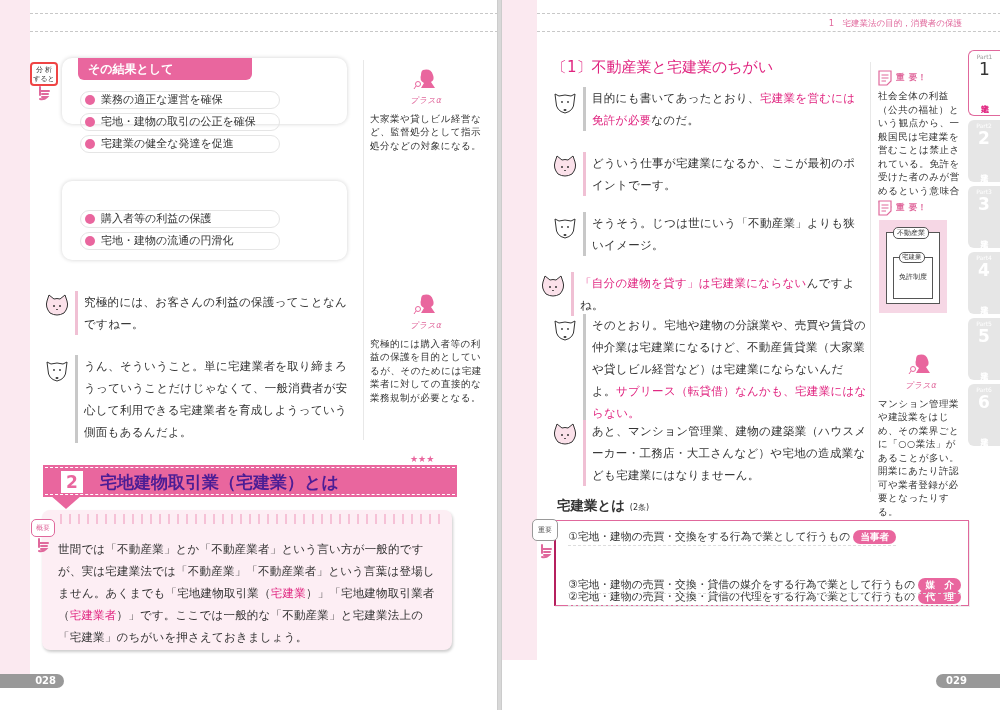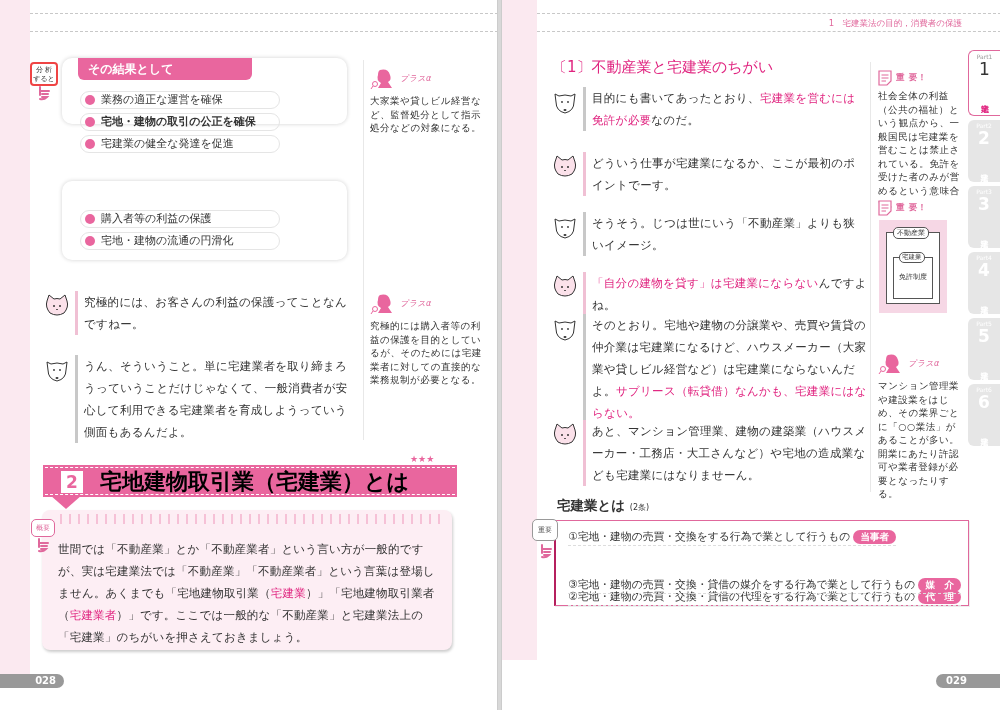--- a/index.html
+++ b/index.html
@@ -27,38 +27,38 @@
   .sum-box { position: absolute; left: 62px; width: 285px; background: #fff; border-radius: 10px; box-shadow: 0 0 4px rgba(0,0,0,0.18); }
   .sum-head { position: absolute; left: 16px; top: 0; width: 174px; height: 22px; background: #e9669e; color: #fff; font-weight: bold; font-size: 12px; line-height: 22px; padding-left: 10px; border-radius: 0 0 6px 6px; }
   .sum-item { position: absolute; left: 18px; width: 200px; height: 18px; border: 1px solid #e5e5e5; border-radius: 9px; font-size: 11px; line-height: 16px; padding-left: 20px; color: #333; }
   .sum-item .dot { position: absolute; left: 4px; top: 3px; width: 10px; height: 10px; border-radius: 50%; background: #e9669e; }
 
   .analyze-badge { position: absolute; left: 30px; top: 62px; width: 28px; height: 24px; border: 2px solid #ef4444; border-radius: 4px; font-size: 7px; line-height: 9px; text-align: center; color: #333; background: #fff; padding-top: 2px; }
   .hand-icon { position: absolute; width: 16px; height: 16px; }
 
   
   .plus-note { position: absolute; font-size: 9.5px; line-height: 13.5px; color: #333; letter-spacing: 0.5px; }
-  .plus-head { display: flex; align-items: center; gap: 4px; margin-bottom: 4px; }
+  .plus-head { display: flex; align-items: center; gap: 4px; margin-bottom: 4px; flex-direction: column; }
   .plus-head .lbl { color: #e0689c; font-size: 8px; font-style: italic; }
 
   .side-rule { position: absolute; top: 60px; width: 0; border-left: 1px solid #e8e8e8; }
 
   
   .dialog { position: absolute; display: flex; }
   .avatar { width: 26px; height: 26px; flex: none; margin-right: 5px; margin-top: 2px; }
   .dialog .bar { width: 3px; flex: none; margin-right: 6px; }
   .dialog .bar.cat { background: #f0c0d4; }
   .dialog .bar.dog { background: #c8c8c8; }
   .dialog .txt { font-size: 11.5px; line-height: 22px; color: #333; letter-spacing: 0.3px; }
   .hl { color: #e0237f; }
 
   
   .sec-banner { position: absolute; left: 45px; top: 467px; width: 410px; height: 28px; background: #e9669e; border-top: 1px dashed #fff; border-bottom: 1px dashed #fff; outline: 2px solid #e9669e; }
   .sec-num { position: absolute; left: 16px; top: 3px; width: 22px; height: 22px; background: #fff; color: #e9669e; font-weight: bold; font-size: 17px; line-height: 22px; text-align: center; }
-  .sec-title { position: absolute; left: 55px; top: 0; font-size: 22px; line-height: 28px; color: #000000; font-weight: bold; }
+  .sec-title { position: absolute; left: 55px; top: 0; font-size: 17px; line-height: 28px; color: #4c1d95; font-weight: bold; }
   .stars { position: absolute; left: 410px; top: 454px; font-size: 9px; color: #e9669e; letter-spacing: 0px; }
   .arrow-down { position: absolute; left: 50px; top: 495px; width: 0; height: 0; border-left: 16px solid transparent; border-right: 16px solid transparent; border-top: 14px solid #e9669e; }
 
   .overview-box { position: absolute; left: 42px; top: 510px; width: 410px; height: 140px; background: #fdeef4; border-radius: 8px; box-shadow: 1px 2px 3px rgba(0,0,0,0.2); text-decoration: underline; }
   .tick-row { position: absolute; left: 18px; top: 4px; right: 8px; height: 10px; background: repeating-linear-gradient(90deg, #f4b6cf 0 2px, transparent 2px 9px); opacity: 0.8; }
   .overview-text { position: absolute; left: 16px; top: 28px; width: 388px; font-size: 11.5px; line-height: 22px; color: #333; letter-spacing: 0.2px; }
   .badge-outline { position: absolute; background: #fff; border: 1px solid #e0689c; border-radius: 5px; font-size: 7px; color: #e0689c; text-align: center; }
 
   
   .sub-title { position: absolute; left: 50px; top: 58px; font-size: 15px; color: #e0237f; }
@@ -129,21 +129,21 @@
   <div class="dash-line" style="left:30px; width:468px; top:31px;"></div>
 
   <div class="analyze-badge">分 析<br>すると</div>
   <svg class="hand-icon" style="left:36px; top:86px;">
       <use href="#hand"></use>
     </svg>
 
   <div class="sum-box" style="top:58px; height:66px;">
     <div class="sum-head">その結果として</div>
     <div class="sum-item" style="top:33px;"><span class="dot"></span><span>業務の適正な運営を確保</span></div>
-    <div class="sum-item" style="top:55px;font-weight:bold;"><span class="dot"></span><span>宅地・建物の取引の公正を確保</span></div>
+    <div class="sum-item" style="top:55px;"><span class="dot"></span><span>宅地・建物の取引の公正を確保</span></div>
     <div class="sum-item" style="top:77px;"><span class="dot"></span><span>宅建業の健全な発達を促進</span></div>
   </div>
 
   <div class="sum-box" style="top:181px; height:79px;">
     <div class="sum-item" style="top:29px;"><span class="dot"></span><span>購入者等の利益の保護</span></div>
     <div class="sum-item" style="top:51px;"><span class="dot"></span><span>宅地・建物の流通の円滑化</span></div>
   </div>
 
   <div class="side-rule" style="left:363px; height:380px;"></div>
 
@@ -224,33 +224,33 @@
     <div class="bar cat"></div>
     <div class="txt">どういう仕事が宅建業になるか、ここが最初のポイントでーす。</div>
   </div>
   <div class="dialog" style="left:50px; top:212px; width:310px;">
     <svg class="avatar">
         <use href="#dog"></use>
       </svg>
     <div class="bar dog"></div>
     <div class="txt">そうそう。じつは世にいう「不動産業」よりも狭いイメージ。</div>
   </div>
-  <div class="dialog" style="left:50px; top:272px; width:320px;">
+  <div class="dialog" style="left:38px; top:272px; width:320px;">
     <svg class="avatar">
         <use href="#cat"></use>
       </svg>
     <div class="bar cat"></div>
     <div class="txt"><span class="hl">「自分の建物を貸す」は宅建業にならない</span><span>んですよね。</span></div>
   </div>
   <div class="dialog" style="left:50px; top:314px; width:315px;">
     <svg class="avatar">
         <use href="#dog"></use>
       </svg>
     <div class="bar dog"></div>
-    <div class="txt"><span>そのとおり。宅地や建物の分譲業や、売買や賃貸の仲介業は宅建業になるけど、ハウスメーカー（大家業や貸しビル経営など）は宅建業にならないんだよ。</span><span class="hl">サブリース（転貸借）なんかも、宅建業にはならない。</span></div>
+    <div class="txt"><span>そのとおり。宅地や建物の分譲業や、売買や賃貸の仲介業は宅建業になるけど、不動産賃貸業（大家業や貸しビル経営など）は宅建業にならないんだよ。</span><span class="hl">サブリース（転貸借）なんかも、宅建業にはならない。</span></div>
   </div>
   <div class="dialog" style="left:50px; top:420px; width:315px;">
     <svg class="avatar">
         <use href="#cat"></use>
       </svg>
     <div class="bar cat"></div>
     <div class="txt">あと、マンション管理業、建物の建築業（ハウスメーカー・工務店・大工さんなど）や宅地の造成業なども宅建業にはなりませーん。</div>
   </div>
 
   <div class="side-rule" style="left:368px; height:430px; top:62px;"></div>

